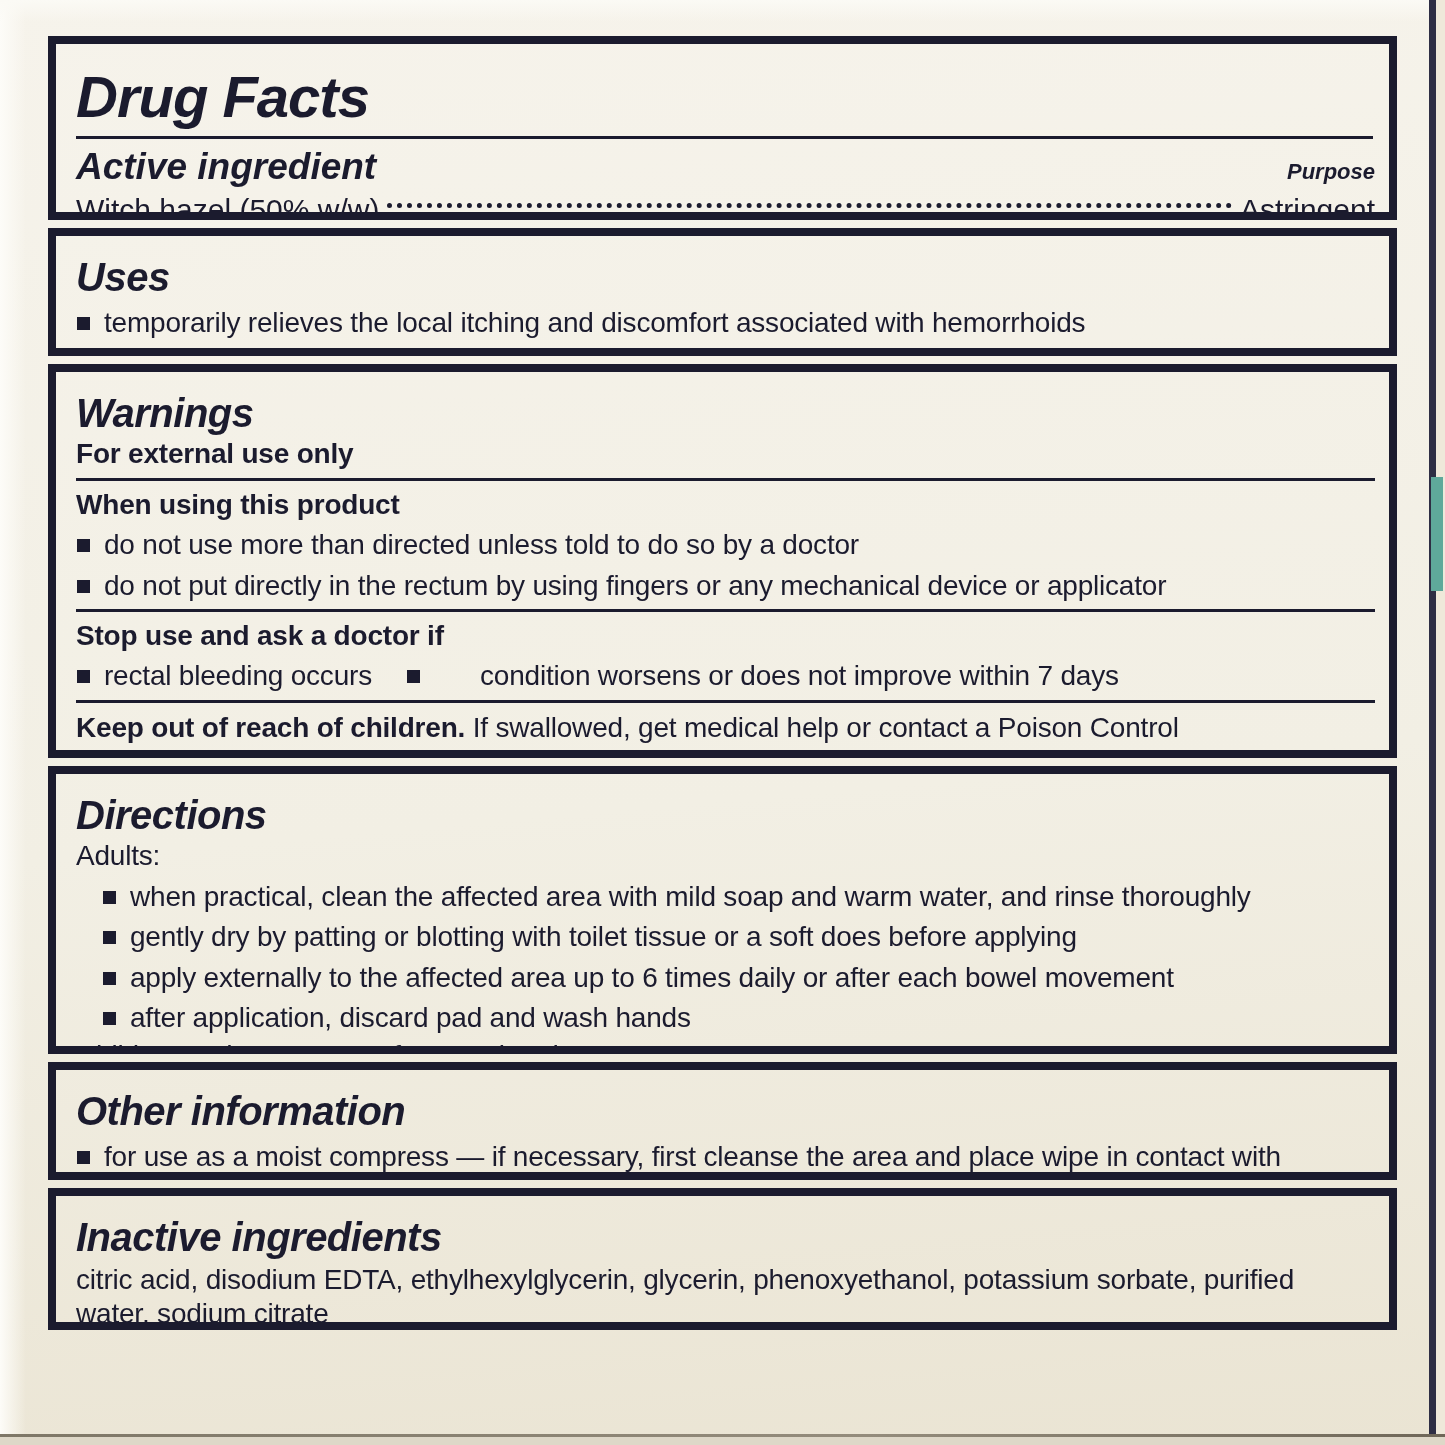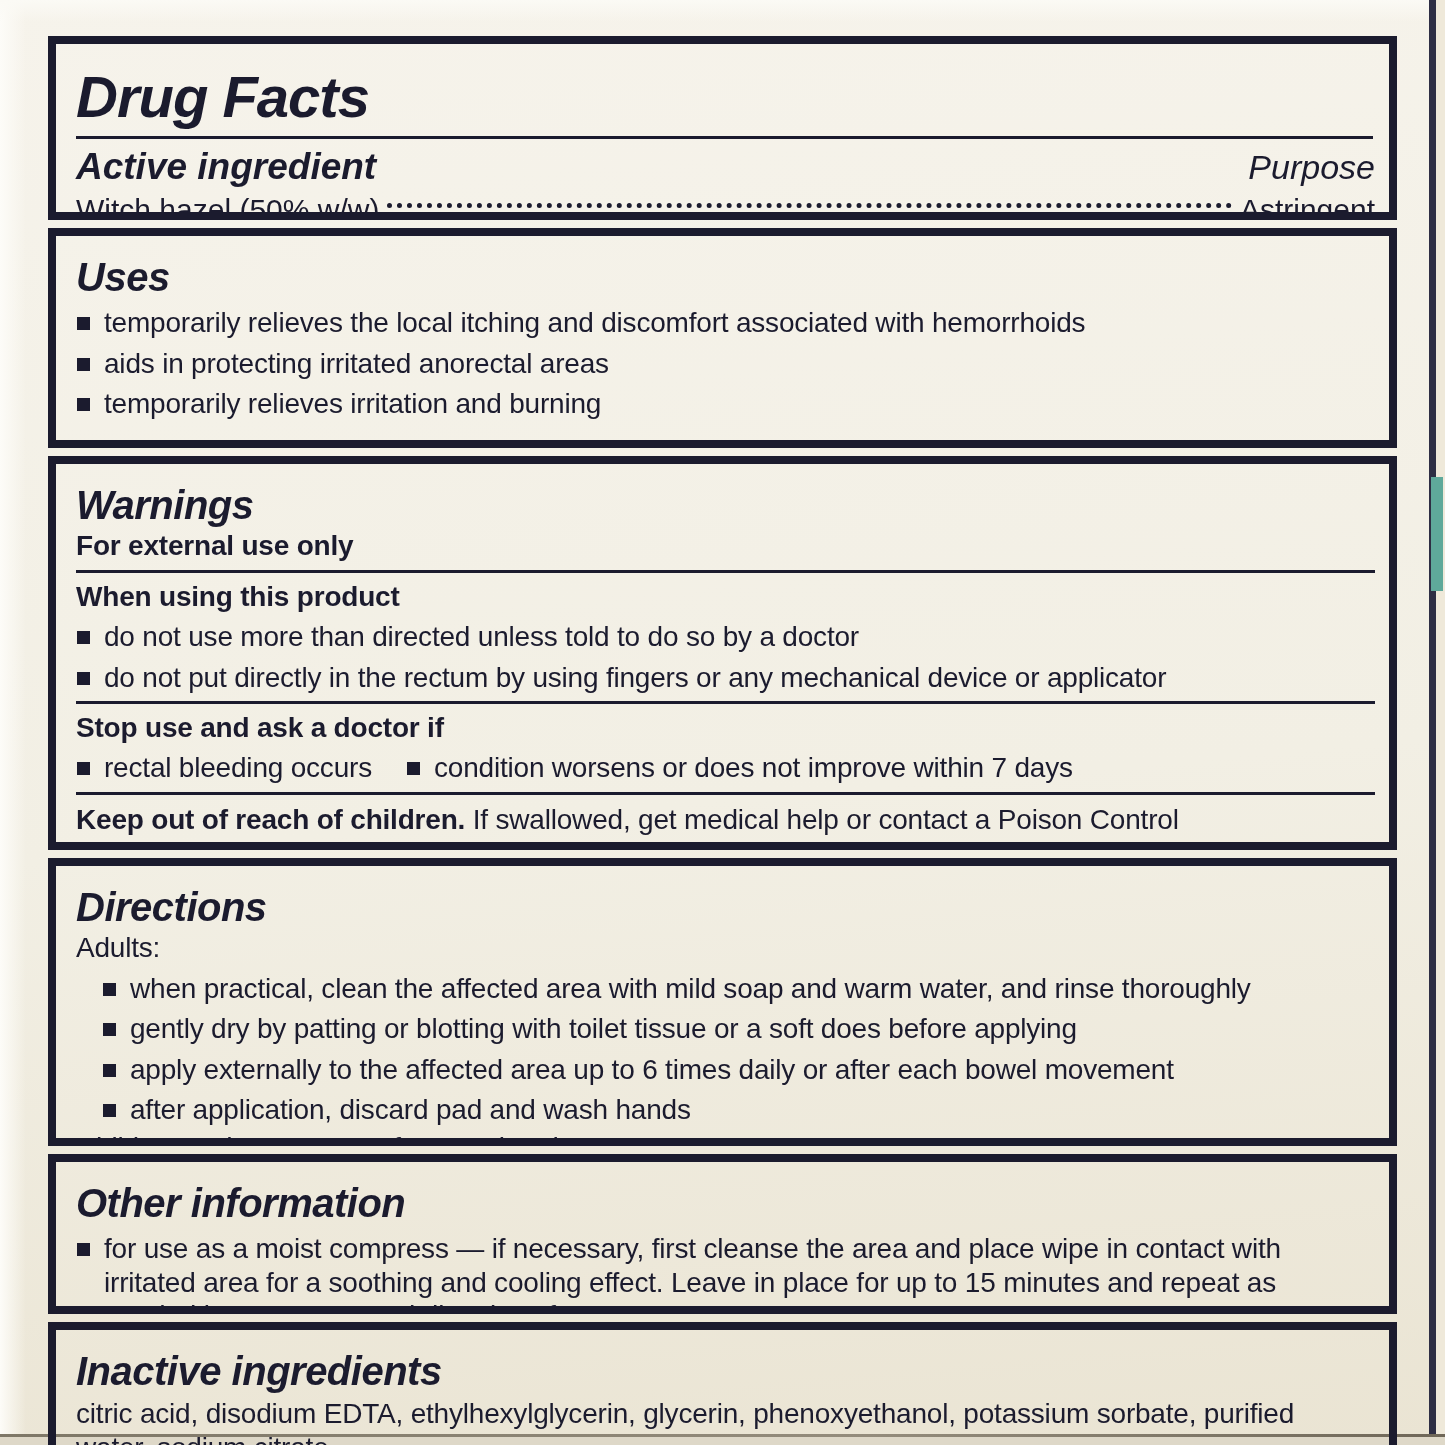--- a/index.html
+++ b/index.html
@@ -49,36 +49,36 @@
     overflow:hidden;
     background:transparent;
   }
   .h-title {
     font-size:58px; font-weight:bold; font-style:italic;
     letter-spacing:-1px; line-height:1.12; padding-top:2px;
   }
   .title-rule { height:3px; background:#1b1b2e; margin:6px 2px 8px 0; }
   .row-split { display:flex; justify-content:space-between; align-items:baseline; }
   .h-active { font-size:37px; font-weight:bold; font-style:italic; line-height:1.1; }
-  .h-purpose { font-size:34px; font-weight:normal; font-style:italic; line-height:1.1;margin-left:28px; }
+  .h-purpose { font-size:22px; font-weight:bold; font-style:italic; line-height:1.1;margin-left:28px; }
   .ingredient-row { display:flex; align-items:center; font-size:30px; margin-top:3px; line-height:1.25; }
   .leader { flex:1; border-bottom:5px dotted #1b1b2e; margin:0 8px 8px 8px; }
   .h-section {
     font-size:40px; font-weight:bold; font-style:italic;
     letter-spacing:-0.5px; line-height:1.1; margin-bottom:2px;
   }
   .body-t { font-size:28px; line-height:1.2; letter-spacing:-0.2px; }
   .bold-t { font-weight:bold; }
   .bullet { display:flex; margin-top:7px; }
   .bullet.indented { margin-left:26px; }
   .sq { flex:0 0 13px; width:13px; height:13px; background:#1b1b2e; margin:11px 14px 0 1px; }
   .rule { height:3px; background:#1b1b2e; margin:7px 0; }
   .inline-bullets { display:flex; margin-top:6px; }
   .inline-bullets .pair { display:flex; margin-right:34px; }
-  .inline-bullets .pair:last-child { margin-right:8px; }
+  .inline-bullets .pair:last-child { margin-right:8px;gap:46px; }
   .keep-para { margin-top:6px; max-width:1160px; line-height:1.25; }
   .other-para { max-width:1215px; }
   .inactive-para { margin-top:4px; max-width:1240px; line-height:1.22; }
   .mt2 { margin-top:2px; }
   .mt4 { margin-top:4px; }
 </style>
 </head>
 <body>
 
 <div class="page">
@@ -100,21 +100,21 @@
         <div class="h-active">Active ingredient</div>
         <div class="h-purpose">Purpose</div>
       </div>
       <div class="ingredient-row">
         <span>Witch hazel (50% w/w)</span>
         <span class="leader"></span>
         <span>Astringent</span>
       </div>
     </div>
 
-    <div class="dfbox" style="height:220px;">
+    <div class="dfbox" style="height:128px;">
       <div class="h-section">Uses</div>
       <div class="bullet body-t">
         <span class="sq"></span>
         <span>temporarily relieves the local itching and discomfort associated with hemorrhoids</span>
       </div>
       <div class="bullet body-t">
         <span class="sq"></span>
         <span>aids in protecting irritated anorectal areas</span>
       </div>
       <div class="bullet body-t">
@@ -170,21 +170,21 @@
         <span class="sq"></span>
         <span>apply externally to the affected area up to 6 times daily or after each bowel movement</span>
       </div>
       <div class="bullet indented body-t">
         <span class="sq"></span>
         <span>after application, discard pad and wash hands</span>
       </div>
       <div class="body-t mt4">Children under 12 years of age: ask a doctor</div>
     </div>
 
-    <div class="dfbox" style="height:160px;">
+    <div class="dfbox" style="height:118px;">
       <div class="h-section">Other information</div>
       <div class="bullet body-t">
         <span class="sq"></span>
         <span class="other-para">for use as a moist compress — if necessary, first cleanse the area and place wipe in contact with irritated area for a soothing and cooling effect. Leave in place for up to 15 minutes and repeat as needed but not to exceed directions for use</span>
       </div>
     </div>
 
     <div class="dfbox" style="height:142px;">
       <div class="h-section">Inactive ingredients</div>
       <div class="body-t inactive-para">citric acid, disodium EDTA, ethylhexylglycerin, glycerin, phenoxyethanol, potassium sorbate, purified water, sodium citrate</div>

